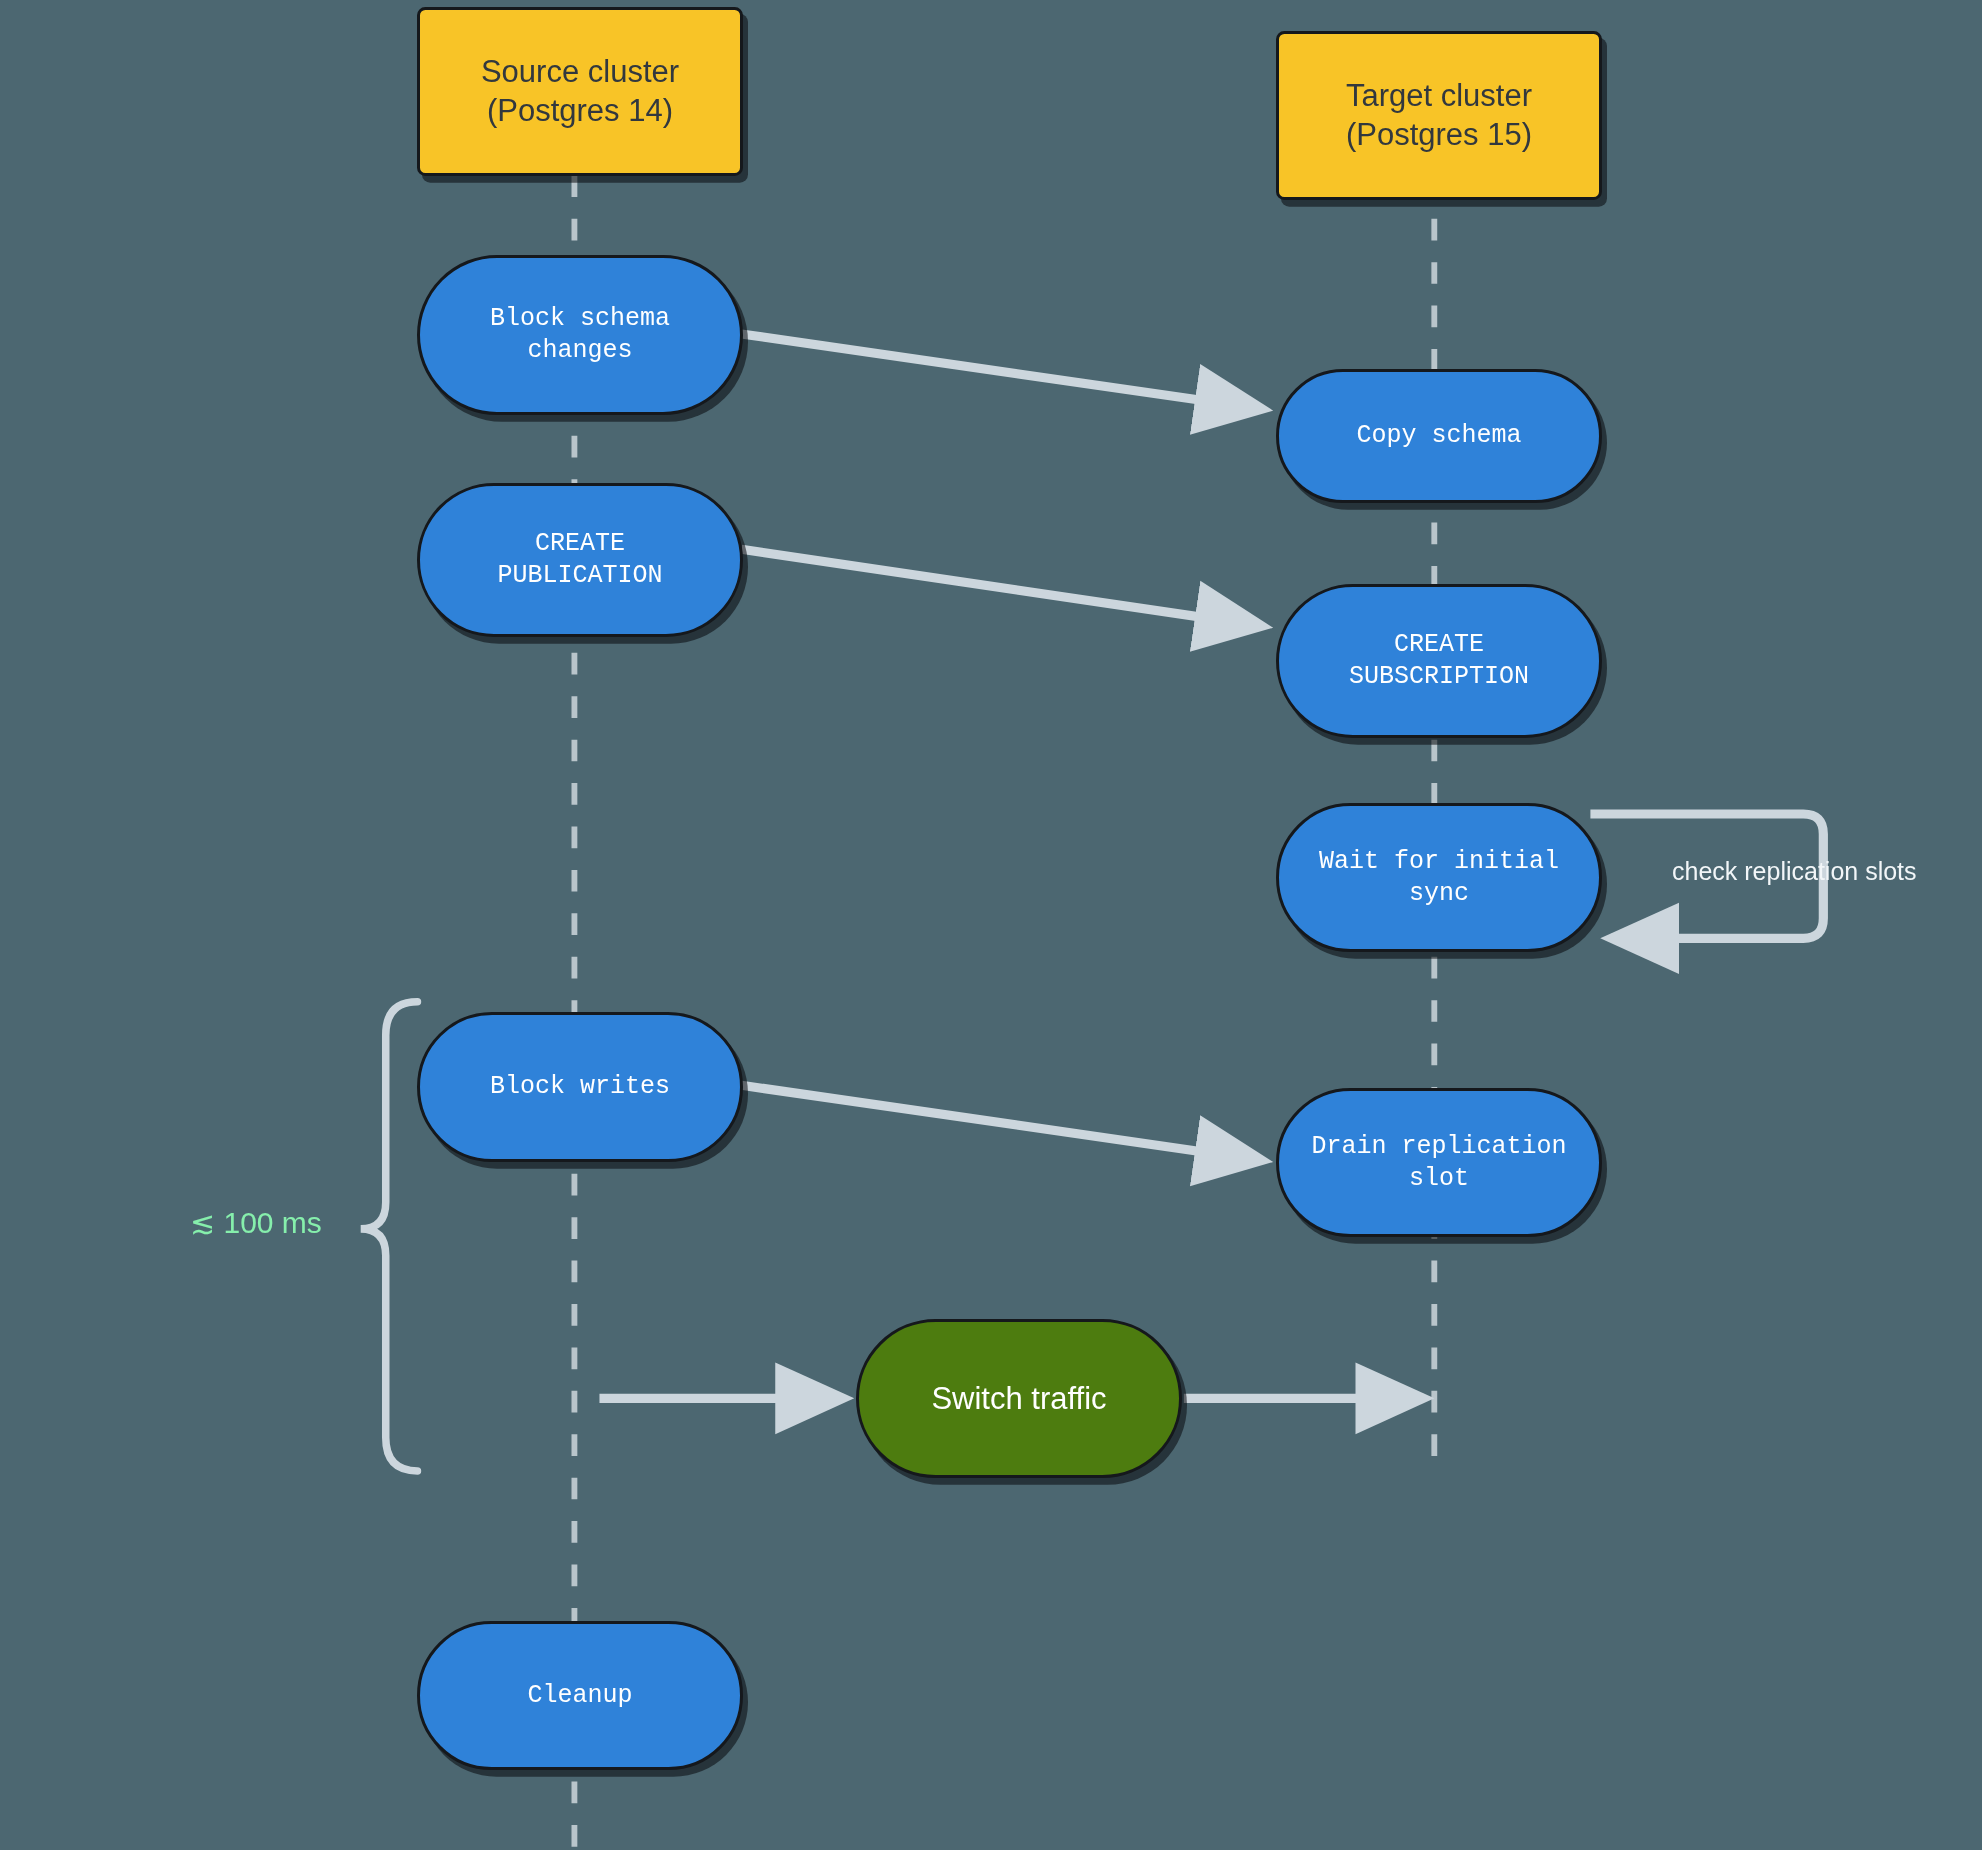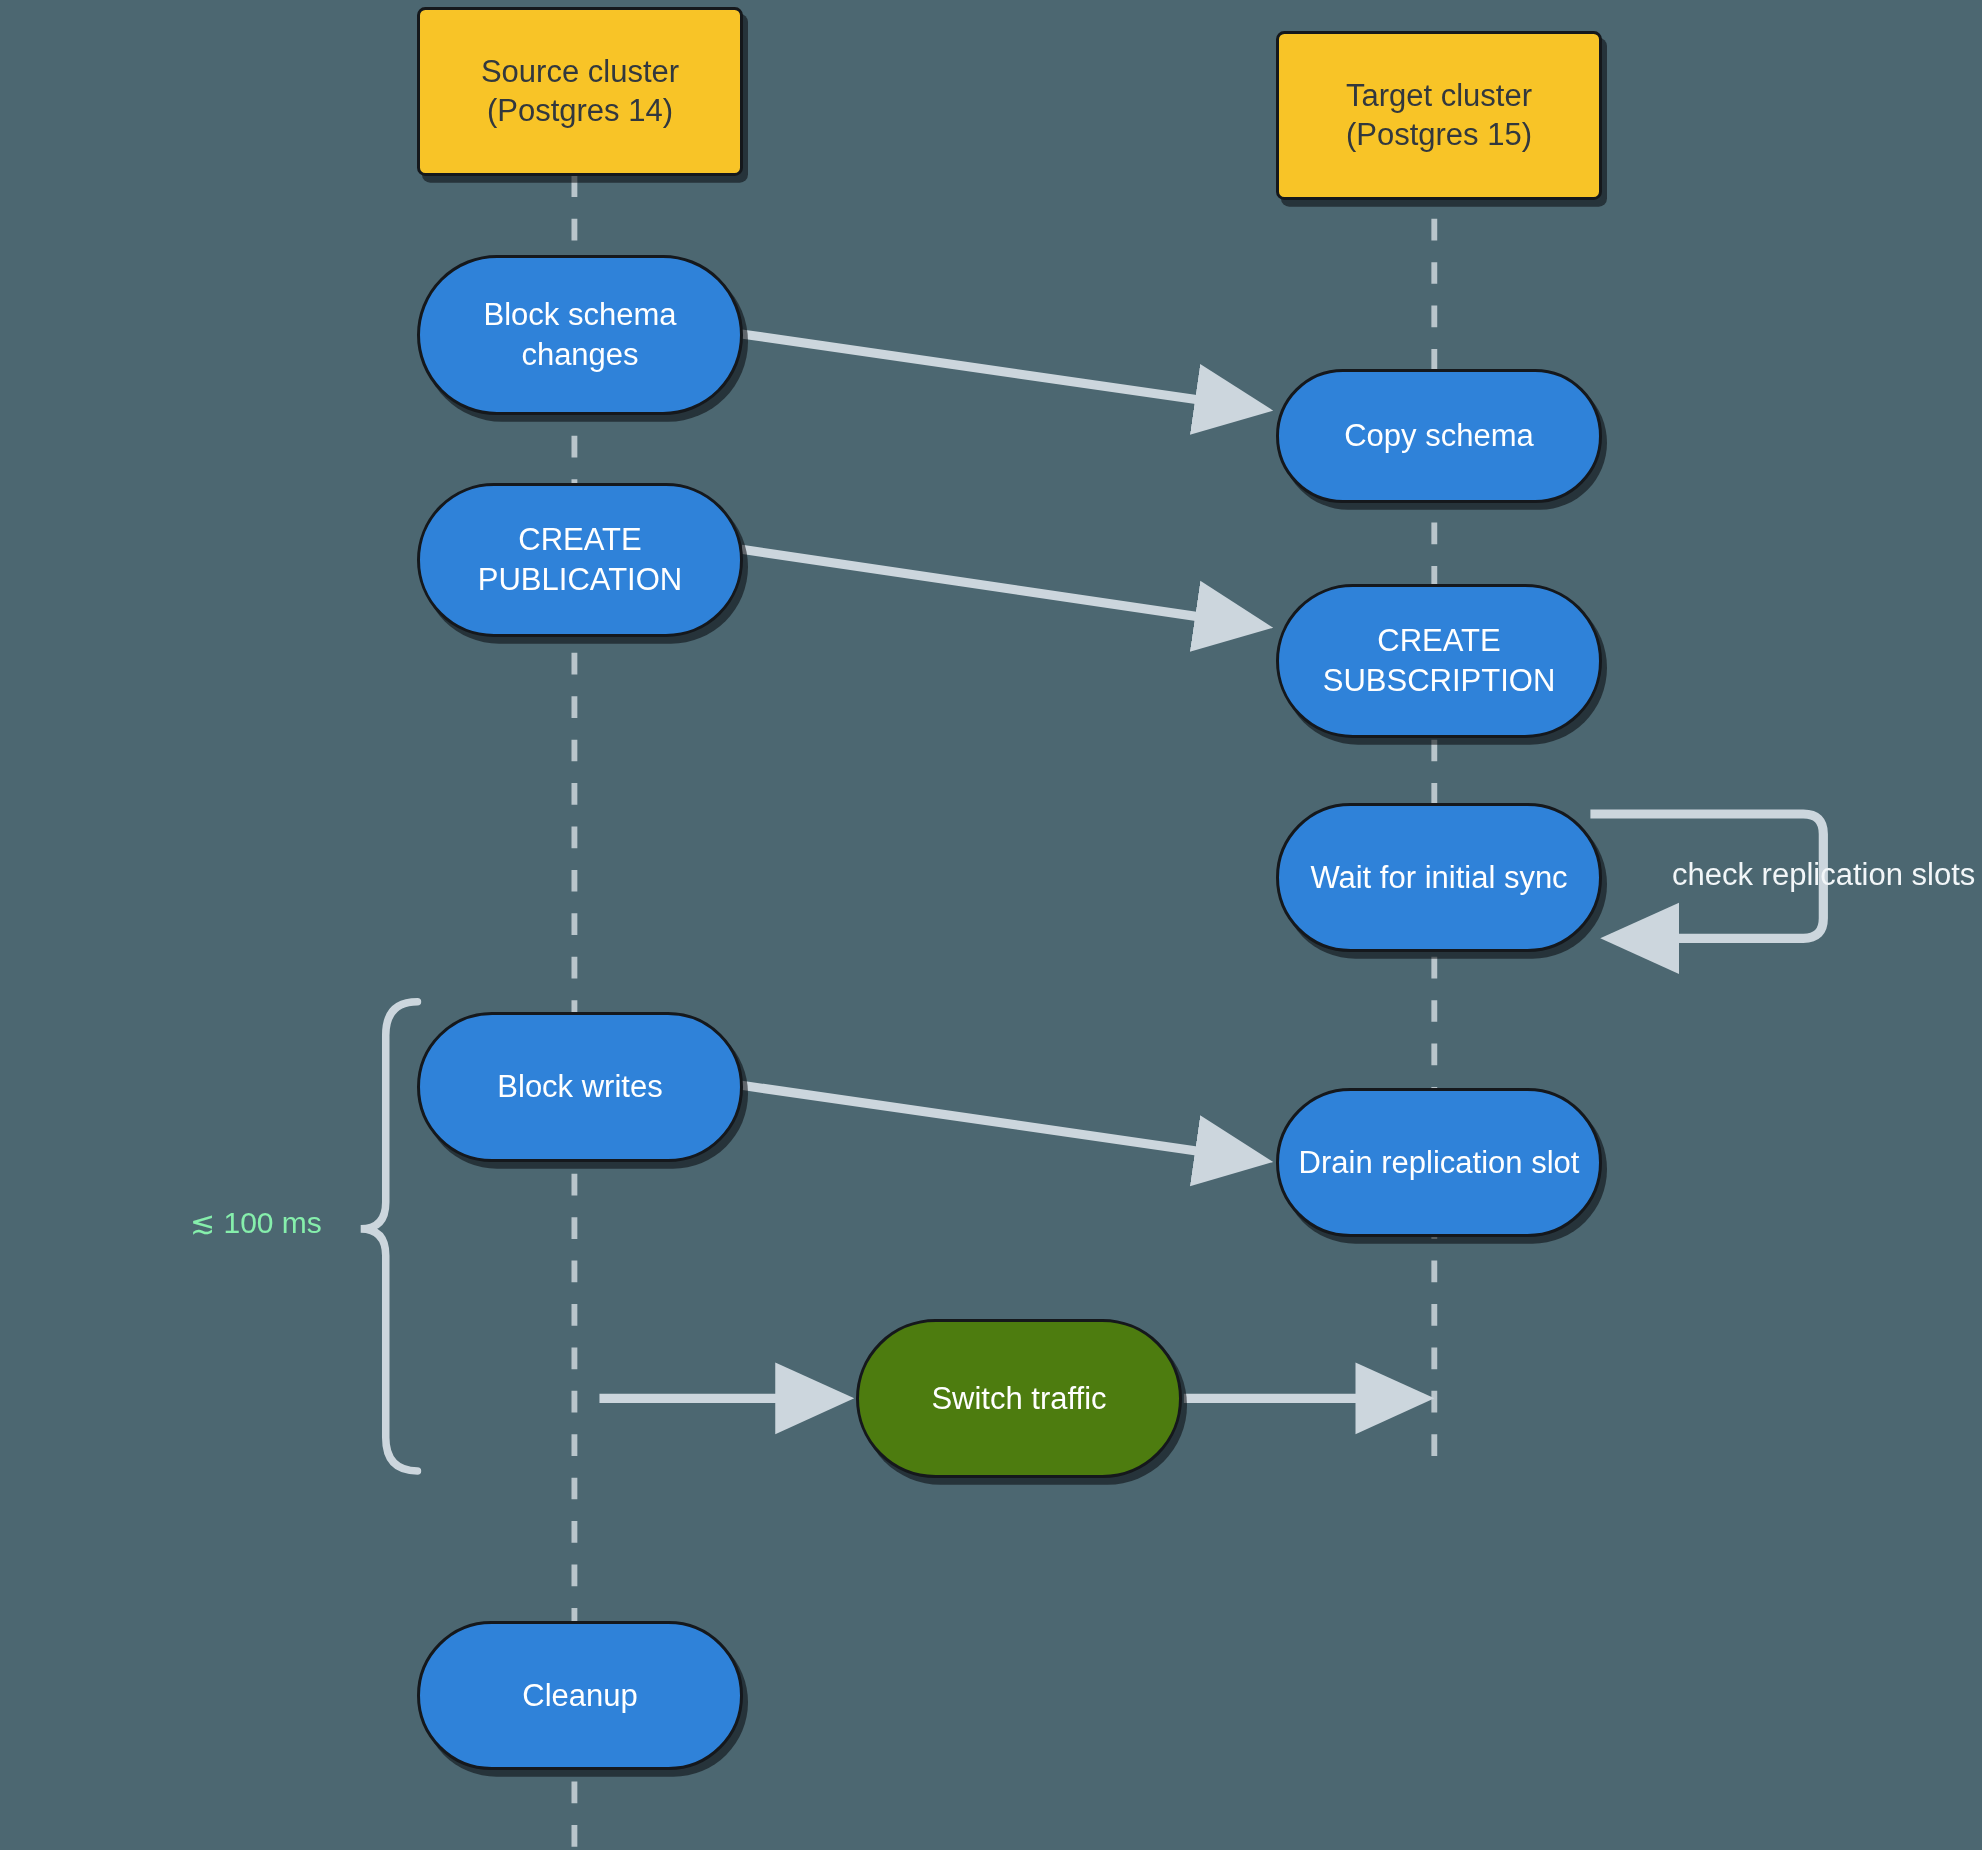--- a/index.html
+++ b/index.html
@@ -46,34 +46,35 @@
     background: #f8c427;
     color: #32383e;
     border-radius: 8.3px;
     font-size: 31px;
     font-weight: 400;
     border: 3.3px solid #15181c;
   }
   .step {
     background: #2f82d9;
     color: #ffffff;
-    font-size: 31px;
+    font-size: 25px;
     font-weight: 400;
     border-radius: 834px;
+    font-family: Liberation Mono, monospace;
   }
   .switch {
     background: #4d7c0f;
     color: #ffffff;
     font-size: 31px;
     border-radius: 834px;
   }
   .edge-label {
     position: absolute;
     color: #f2f6f8;
-    font-size: 31px;
+    font-size: 25px;
     white-space: nowrap;
     z-index: 4;
   }
   .brace-label {
     position: absolute;
     color: #86efac;
     font-size: 30px;
     white-space: nowrap;
     z-index: 4;
     font-weight: 500;

